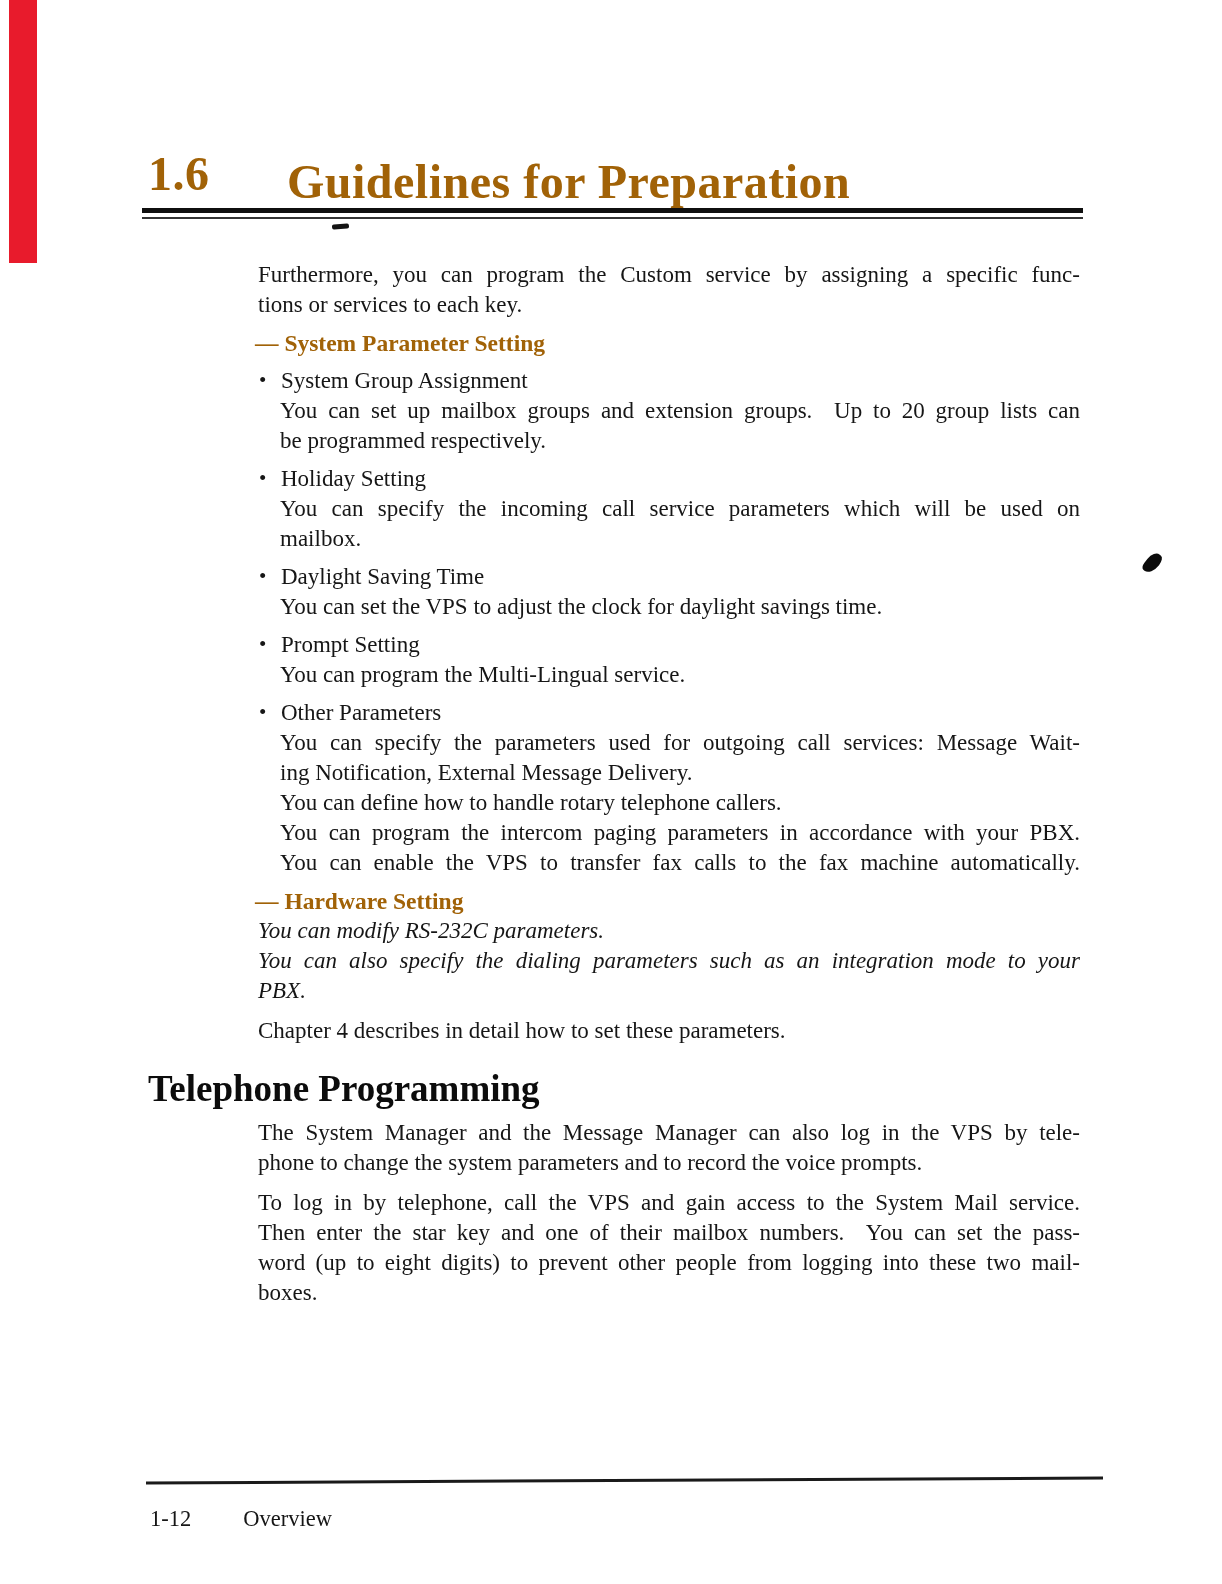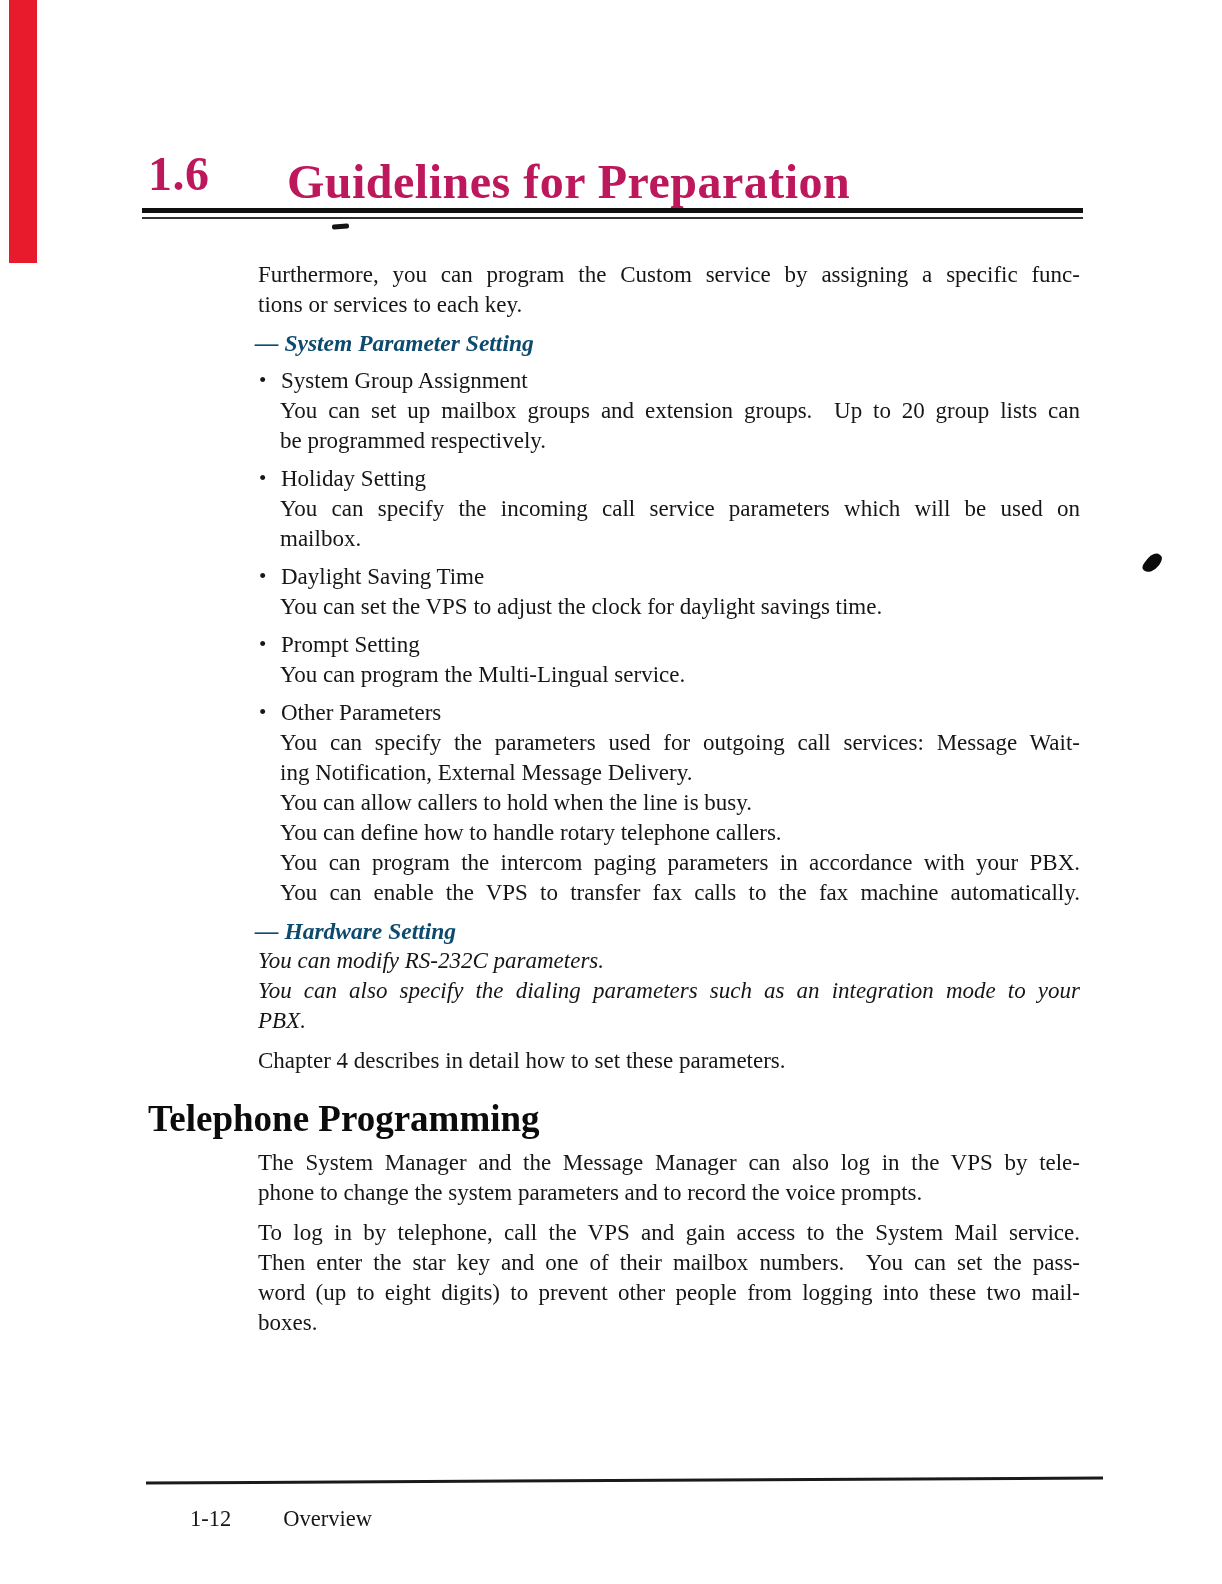--- a/index.html
+++ b/index.html
@@ -4,46 +4,46 @@
 <style>
   html,body{margin:0;padding:0;background:#ffffff;}
   .page{
     position:relative;width:1222px;height:1584px;background:#ffffff;
     font-family:"Liberation Serif", "DejaVu Serif", serif;color:#161616;overflow:hidden;
   }
   
   .red-tab{position:absolute;left:9px;top:0;width:28px;height:263px;}
   
   .title-row{position:absolute;left:148px;top:149px;width:950px;height:52px;
-    font-weight:bold;font-size:48px;line-height:50px;color:#be185d;letter-spacing:0.5px;}
+    font-weight:bold;font-size:48px;line-height:50px;color:#a16207;letter-spacing:0.5px;}
   .title-num{position:absolute;left:0;top:0;}
   .title-text{position:absolute;left:139px;top:8px;}
   .rule-thick{position:absolute;left:142px;top:208px;width:941px;height:5px;background:#0f0f0f;}
   .rule-thin{position:absolute;left:142px;top:217px;width:941px;height:2px;background:#333333;}
   .dash-artifact{position:absolute;left:332px;top:224px;width:17px;height:5px;background:#141414;
     border-radius:2px;transform:rotate(-4deg);}
   .ink-mark{position:absolute;left:1146px;top:552px;width:13px;height:22px;background:#0b0b0b;
     border-radius:62% 38% 70% 30% / 55% 45% 68% 32%;transform:rotate(38deg);}
   
   .content{position:absolute;left:258px;top:260px;width:822px;font-size:23px;line-height:30px;}
   .line{white-space:pre-wrap;}
   .line.j{text-align:justify;text-align-last:justify;}
   .para{margin-top:10px;}
   .para:first-child{margin-top:0;}
   .plain{margin-top:0;font-style:italic;}
-  .dash-head{margin-top:8px;margin-left:-3px;font-weight:bold;font-size:23.5px;color:#0c4a6e;font-style:italic;}
+  .dash-head{margin-top:8px;margin-left:-3px;font-weight:bold;font-size:23.5px;color:#a16207;}
   .bullet{margin-top:8px;}
   .b-row{position:relative;padding-left:23px;}
   .b-marker{position:absolute;left:1px;top:-1px;font-size:21px;}
   .b-desc{padding-left:22px;}
   .section-head{margin:24px 0 0 -110px;font-size:37px;line-height:38px;font-weight:bold;color:#0c0c0c;}
   
   .footer-rule{position:absolute;left:146px;top:1479px;width:957px;height:3px;background:#1a1a1a;
     transform:rotate(-0.3deg);}
-  .footer{position:absolute;left:150px;top:1506px;font-size:22.5px;color:#161616;display:flex;gap:52px;margin-left:40px;}
+  .footer{position:absolute;left:150px;top:1506px;font-size:22.5px;color:#161616;display:flex;gap:52px;}
 </style>
 </head>
 <body>
 
 <div class="page">
 
   <div class="red-tab" style="background: rgb(232, 27, 44);"></div>
 
   <div class="title-row">
     <span class="title-num">1.6</span>
@@ -84,21 +84,20 @@
         <div class="b-row"><span class="b-marker">•</span><span>Prompt Setting</span></div>
         <div class="b-desc">
           <div class="line">You can program the Multi-Lingual service.</div>
         </div>
       </div>
       <div class="bullet">
         <div class="b-row"><span class="b-marker">•</span><span>Other Parameters</span></div>
         <div class="b-desc">
           <div class="line j">You can specify the parameters used for outgoing call services: Message Wait-</div>
           <div class="line">ing Notification, External Message Delivery.</div>
-          <div class="line">You can allow callers to hold when the line is busy.</div>
           <div class="line">You can define how to handle rotary telephone callers.</div>
           <div class="line j">You can program the intercom paging parameters in accordance with your PBX.</div>
           <div class="line j">You can enable the VPS to transfer fax calls to the fax machine automatically.</div>
         </div>
       </div>
       <div class="dash-head">— Hardware Setting</div>
       <div class="plain">
         <div class="line">You can modify RS-232C parameters.</div>
         <div class="line j">You can also specify the dialing parameters such as an integration mode to your</div>
         <div class="line">PBX.</div>

